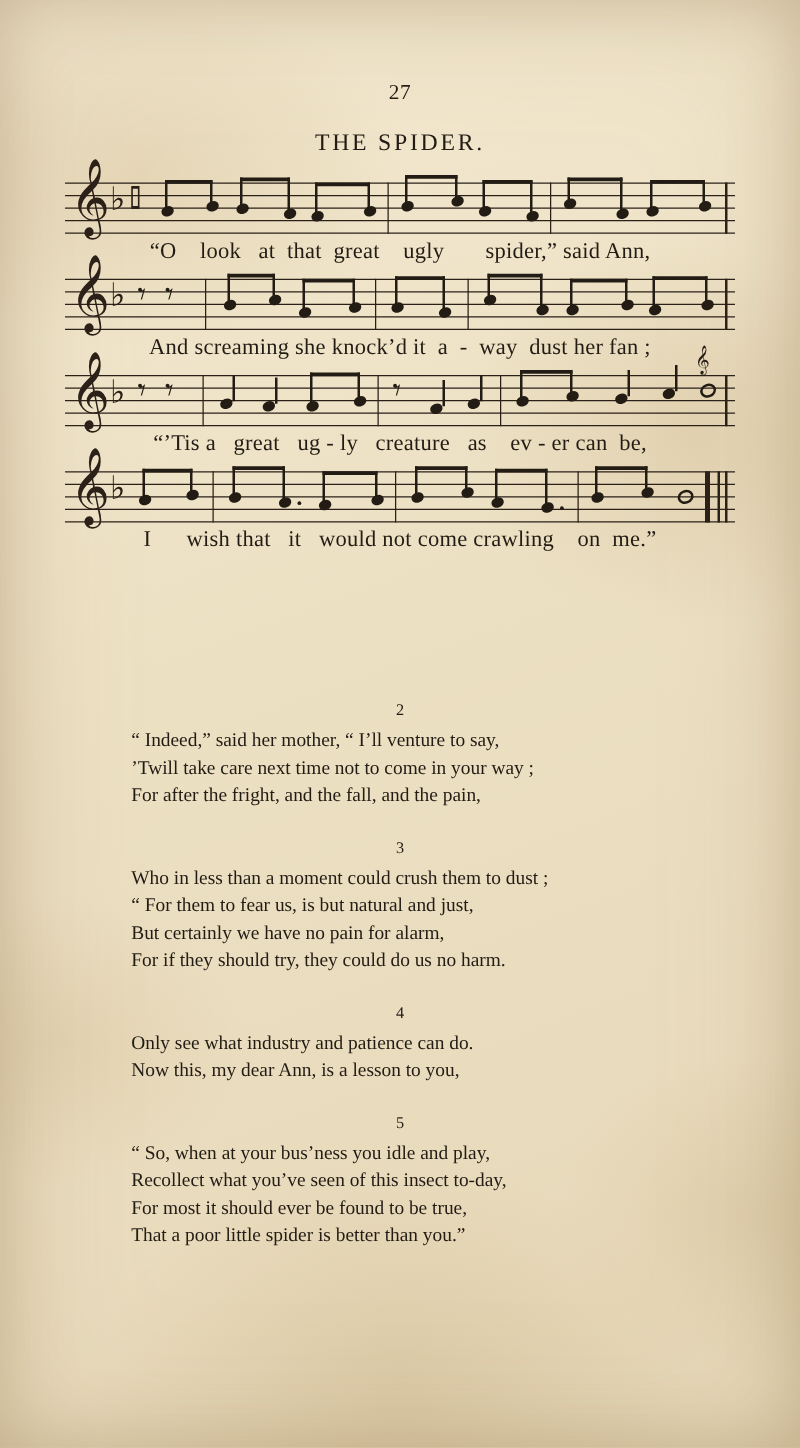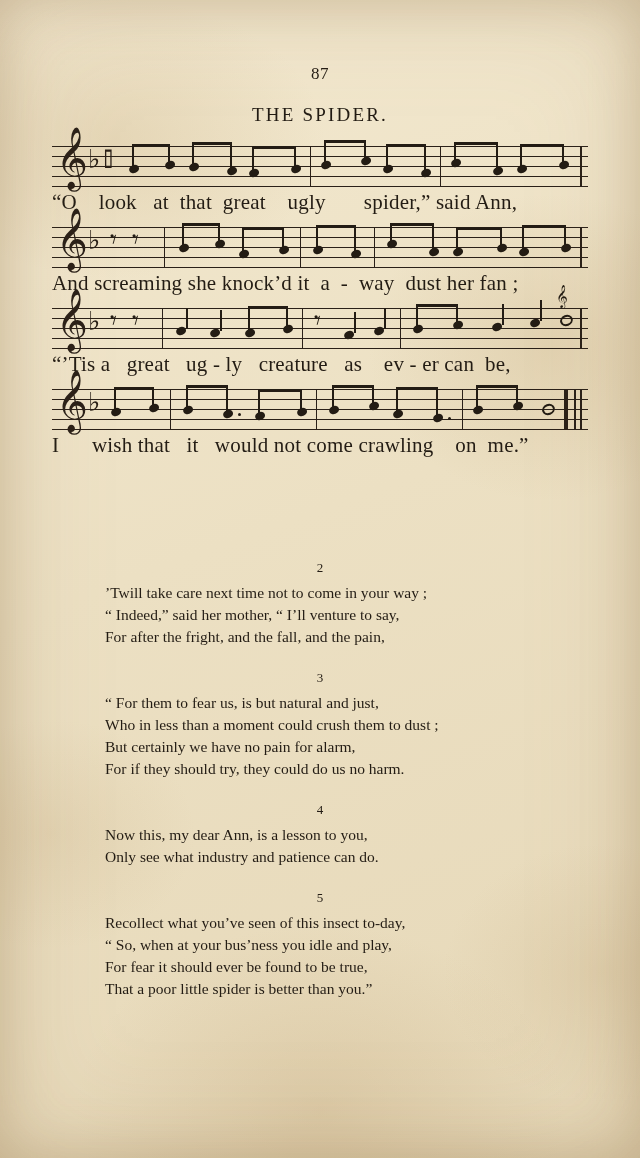--- a/index.html
+++ b/index.html
@@ -171,22 +171,22 @@
   .rest {
     position: absolute;
     font-size: 26px;
     line-height: 1;
     color: #231c14;
   }
   
   .lyric-line {
     width: 536px;
     margin: 2px auto 0 auto;
-    font-size: 21px;
-    text-align: left;
+    font-size: 18px;
+    text-align: center;
     letter-spacing: 0.2px;
     white-space: pre;
   }
   
   .verses {
     position: absolute;
     top: 560px;
     left: 0;
     width: 100%;
   }
@@ -208,21 +208,21 @@
     white-space: pre-wrap;
   }
 </style>
 </head>
 <body>
 
 <div class="paper"></div>
 
 <div class="page">
 
-  <div class="page-number">87</div>
+  <div class="page-number">27</div>
   <div class="title">THE SPIDER.</div>
 
   <div class="systems">
 
     <div class="system">
       <div class="staff">
         <div class="line l1"></div>
           <div class="line l2"></div>
           <div class="line l3"></div>
           <div class="line l4"></div>
@@ -431,50 +431,50 @@
       <div class="lyric-line">I      wish that   it   would not come crawling    on  me.”</div>
     </div>
 
   </div>
 
   <div class="verses">
 
     <div class="verse">
       <div class="verse-num">2</div>
       <div class="verse-lines">
+        <div>“ Indeed,” said her mother, “ I’ll venture to say,</div>
         <div>’Twill take care next time not to come in your way ;</div>
-        <div>“ Indeed,” said her mother, “ I’ll venture to say,</div>
         <div>For after the fright, and the fall, and the pain,</div>
       </div>
     </div>
 
     <div class="verse">
       <div class="verse-num">3</div>
       <div class="verse-lines">
+        <div>Who in less than a moment could crush them to dust ;</div>
         <div>“ For them to fear us, is but natural and just,</div>
-        <div>Who in less than a moment could crush them to dust ;</div>
         <div>But certainly we have no pain for alarm,</div>
         <div>For if they should try, they could do us no harm.</div>
       </div>
     </div>
 
     <div class="verse">
       <div class="verse-num">4</div>
       <div class="verse-lines">
+        <div>Only see what industry and patience can do.</div>
         <div>Now this, my dear Ann, is a lesson to you,</div>
-        <div>Only see what industry and patience can do.</div>
       </div>
     </div>
 
     <div class="verse">
       <div class="verse-num">5</div>
       <div class="verse-lines">
+        <div>“ So, when at your bus’ness you idle and play,</div>
         <div>Recollect what you’ve seen of this insect to-day,</div>
-        <div>“ So, when at your bus’ness you idle and play,</div>
-        <div>For fear it should ever be found to be true,</div>
+        <div>For most it should ever be found to be true,</div>
         <div>That a poor little spider is better than you.”</div>
       </div>
     </div>
 
   </div>
 
 </div>
 
 <div class="edge-shade"></div>
 

